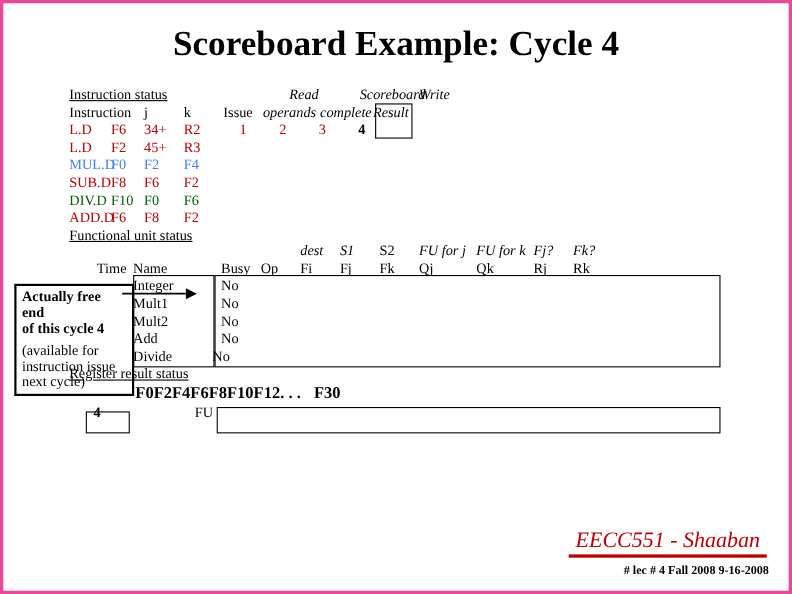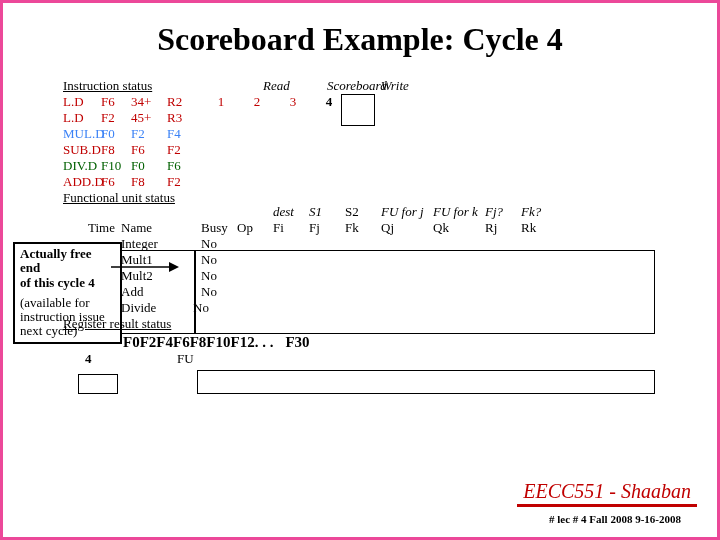--- a/index.html
+++ b/index.html
@@ -10,40 +10,49 @@
 .c{width:36px;display:inline-block}
 .cw{width:60px;display:inline-block}
 .u{text-decoration:underline}
 .red{color:#c00000}
 .blue{color:#3b82f6}
 .green{color:#006000}
 .bold{font-weight:bold}
 .box{position:absolute;border:1px solid #000}
 .noteBox{position:absolute;border:2px solid #000;font-weight:bold;font-family:"Times New Roman",serif;font-size:13px;padding:3px 5px;line-height:1.1;width:95px}
 .footer1{position:absolute;right:20px;bottom:30px;font-size:20px;color:#c00000;font-style:italic;border-bottom:3px solid #c00000;padding:0 6px 1px 6px}
-.footer2{position:absolute;right:36px;bottom:12px;font-size:11px;font-weight:bold}
+.footer2{position:absolute;right:18px;bottom:12px;font-size:11px;font-weight:bold}
 .clock{font-size:18px;font-weight:bold}
 .reg{font-size:15px;font-weight:bold}
 svg.arrow{position:absolute;pointer-events:none}
 </style>
 </head>
 <body>
 
 <div class="slide">
  <div class="title">Scoreboard Example:  Cycle 4</div>
 
  <div class="content">
 
   <div class="row">
         <span class="u" style="width:118px">Instruction status</span>
    <span style="width:82px"></span>
    <span class="c" style="font-style:italic">Read</span>
    <span style="width:28px"></span>
    <span style="font-style:italic">Scoreboard</span>
    <span style="font-style:italic;margin-left:-6px">Write</span>
+  </div>
+  <div class="row">
+   <span style="width:68px">Instruction</span>
+   <span class="c">j</span>
+   <span class="c">k</span>
+   <span class="c">Issue</span>
+   <span class="cw" style="font-style:italic">operands</span>
+   <span class="cw" style="font-style:italic;margin-left:-8px">complete</span>
+   <span style="font-style:italic;margin-left:-12px">Result</span>
   </div>
   <div id="isRows">
         <div class="row red">
           <span style="width:38px">L.D</span>
           <span style="width:30px">F6</span>
           <span class="c">34+</span>
           <span class="c">R2</span>
           <span class="c" style="text-align:center">1</span>
           <span class="c" style="text-align:center">2</span>
           <span class="c" style="text-align:center">3</span>
@@ -172,21 +181,21 @@
    <span>FU</span>
   </div>
 
   <div class="box" style="left:278px;top:16px;width:32px;height:30px"></div>
   <div class="box" style="left:58px;top:172px;width:72px;height:82px"></div>
   <div class="box" style="left:132px;top:172px;width:458px;height:82px"></div>
   <div class="box" style="left:15px;top:296px;width:38px;height:18px"></div>
   <div class="box" style="left:134px;top:292px;width:456px;height:22px"></div>
  </div>
 
- <div class="noteBox" style="left:10px;top:239px">
+ <div class="noteBox" style="left:10px;top:255px">
   <div>Actually free end</div>
   <div>of this cycle 4</div>
   <div style="font-weight:normal;height:6px"></div>
   <div style="font-weight:normal">(available for</div>
   <div style="font-weight:normal">instruction issue</div>
   <div style="font-weight:normal">next cycle)</div>
  </div>
  <svg class="arrow" style="left:108px;top:256px" width="70" height="16">
   <line x1="0" y1="8" x2="58" y2="8" stroke="#000" stroke-width="1.5"></line>
   <polygon points="58,3 68,8 58,13" fill="#000"></polygon>

